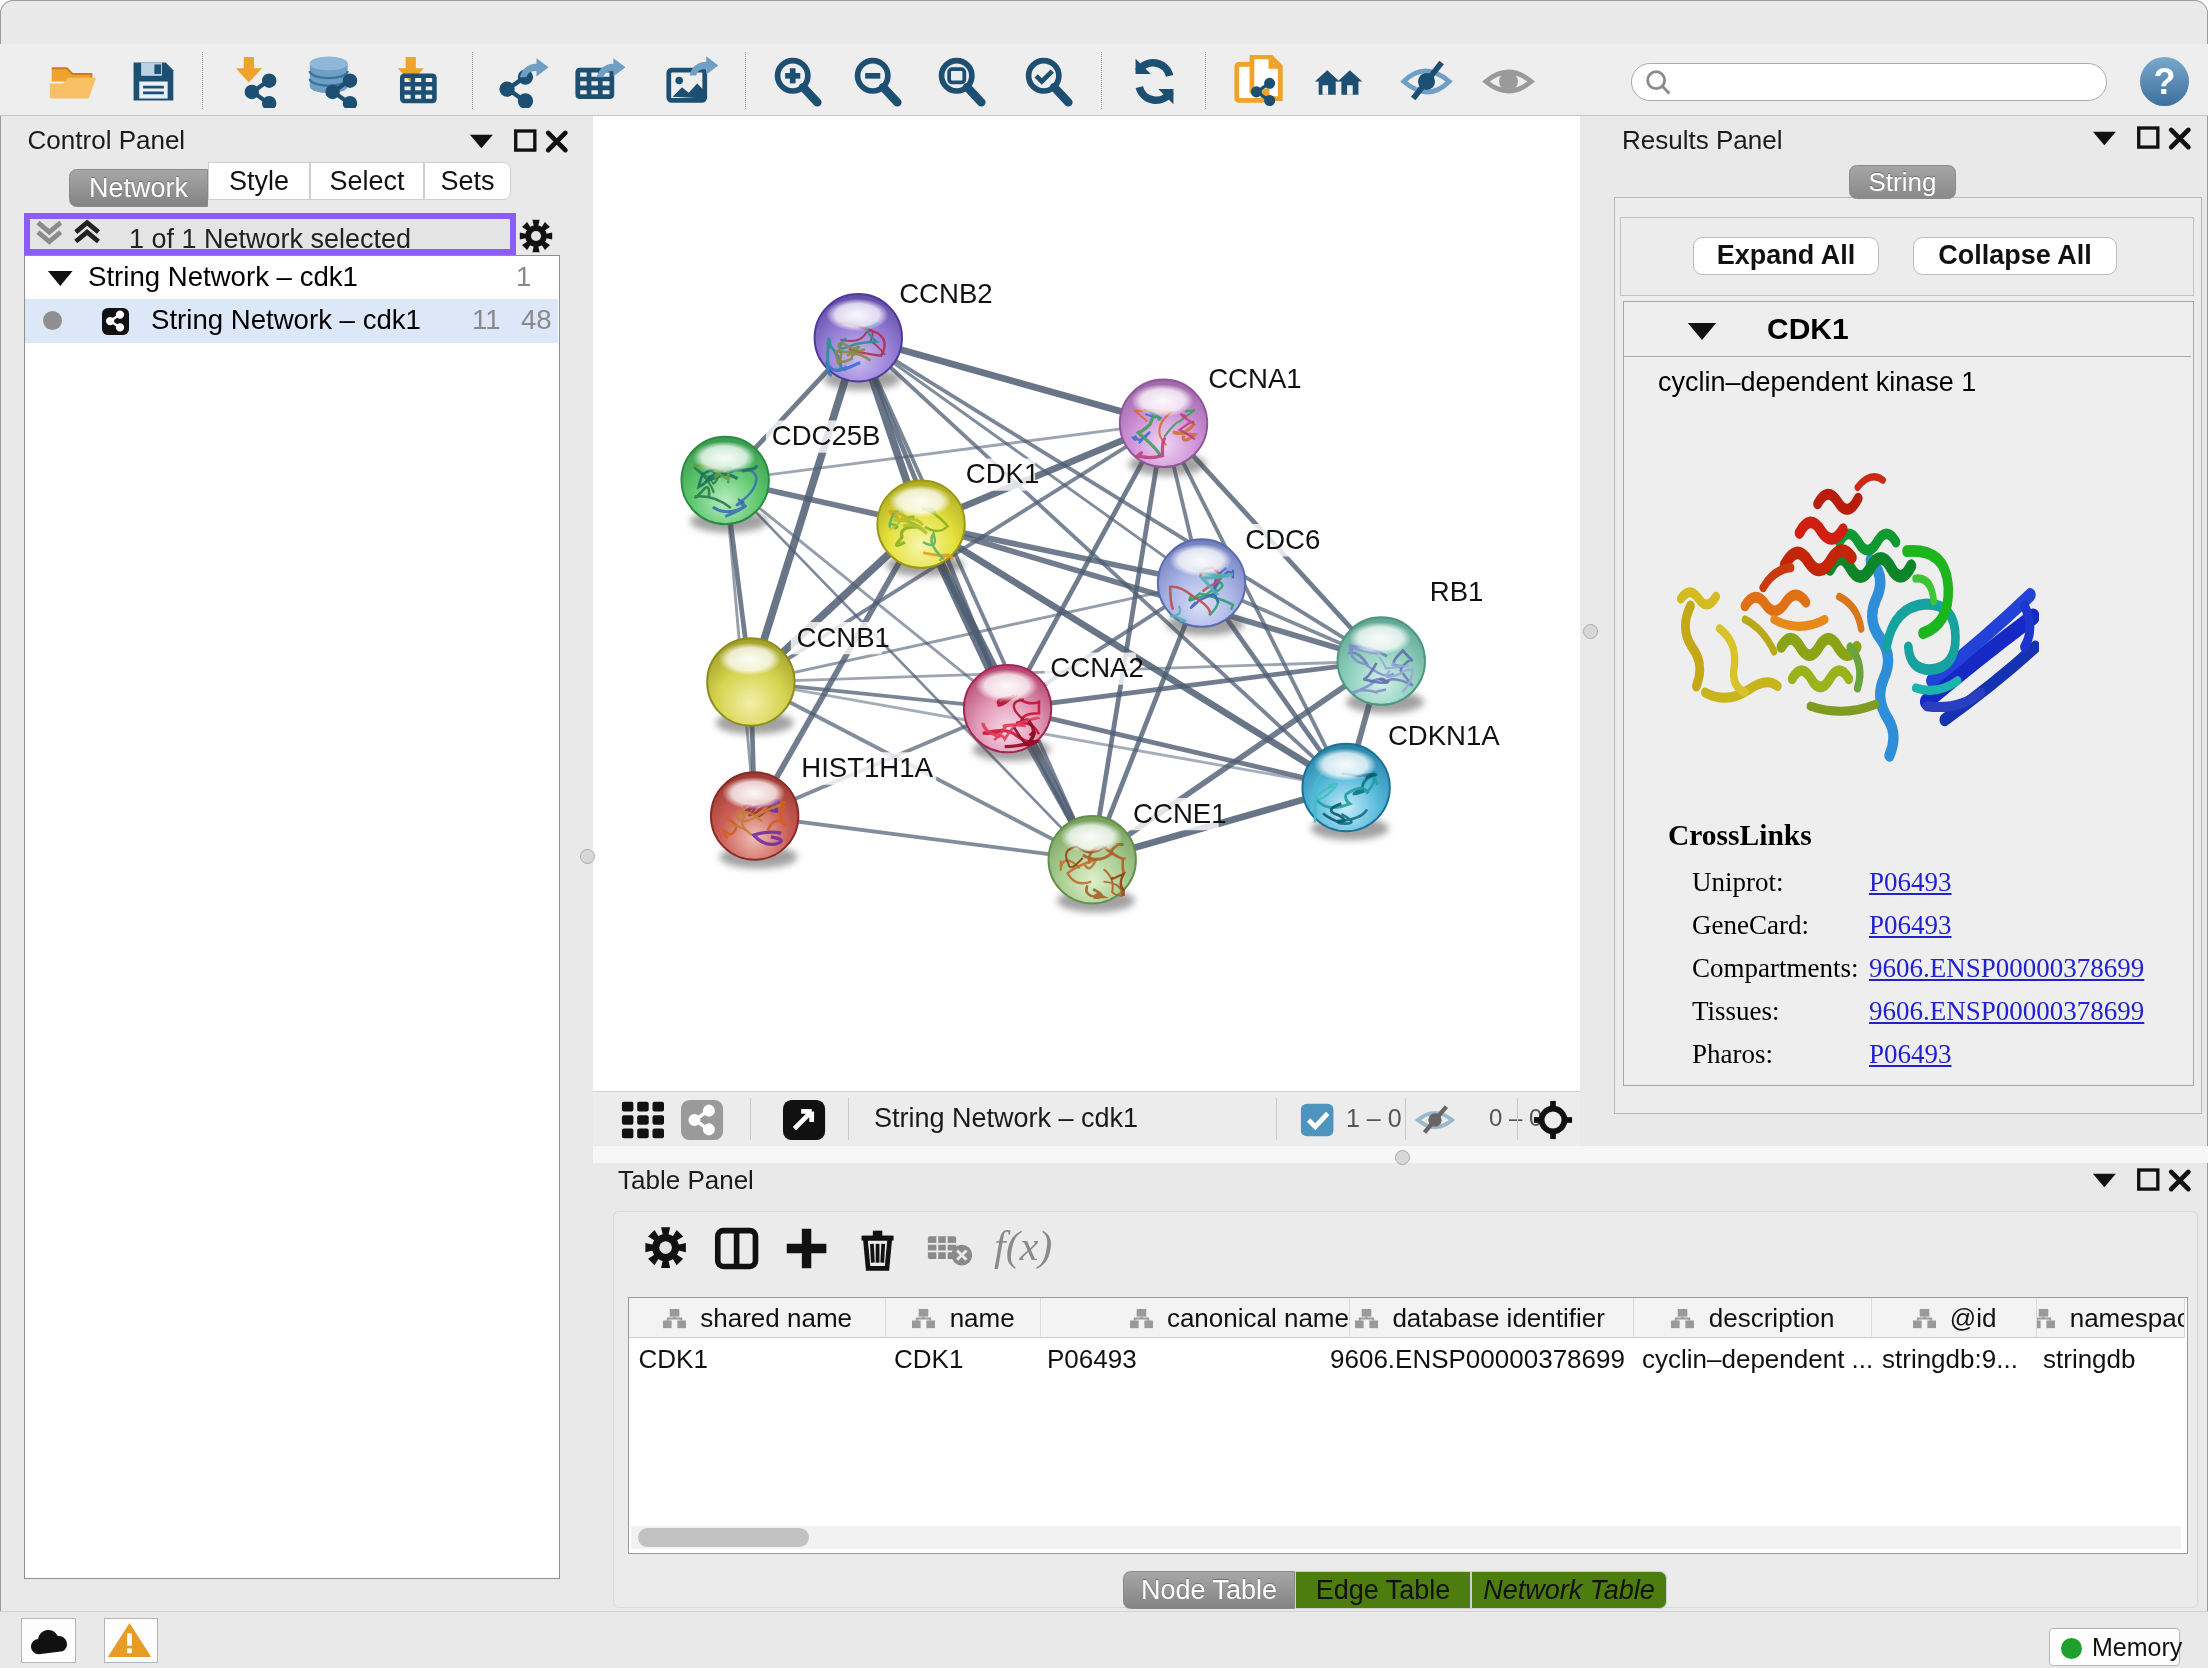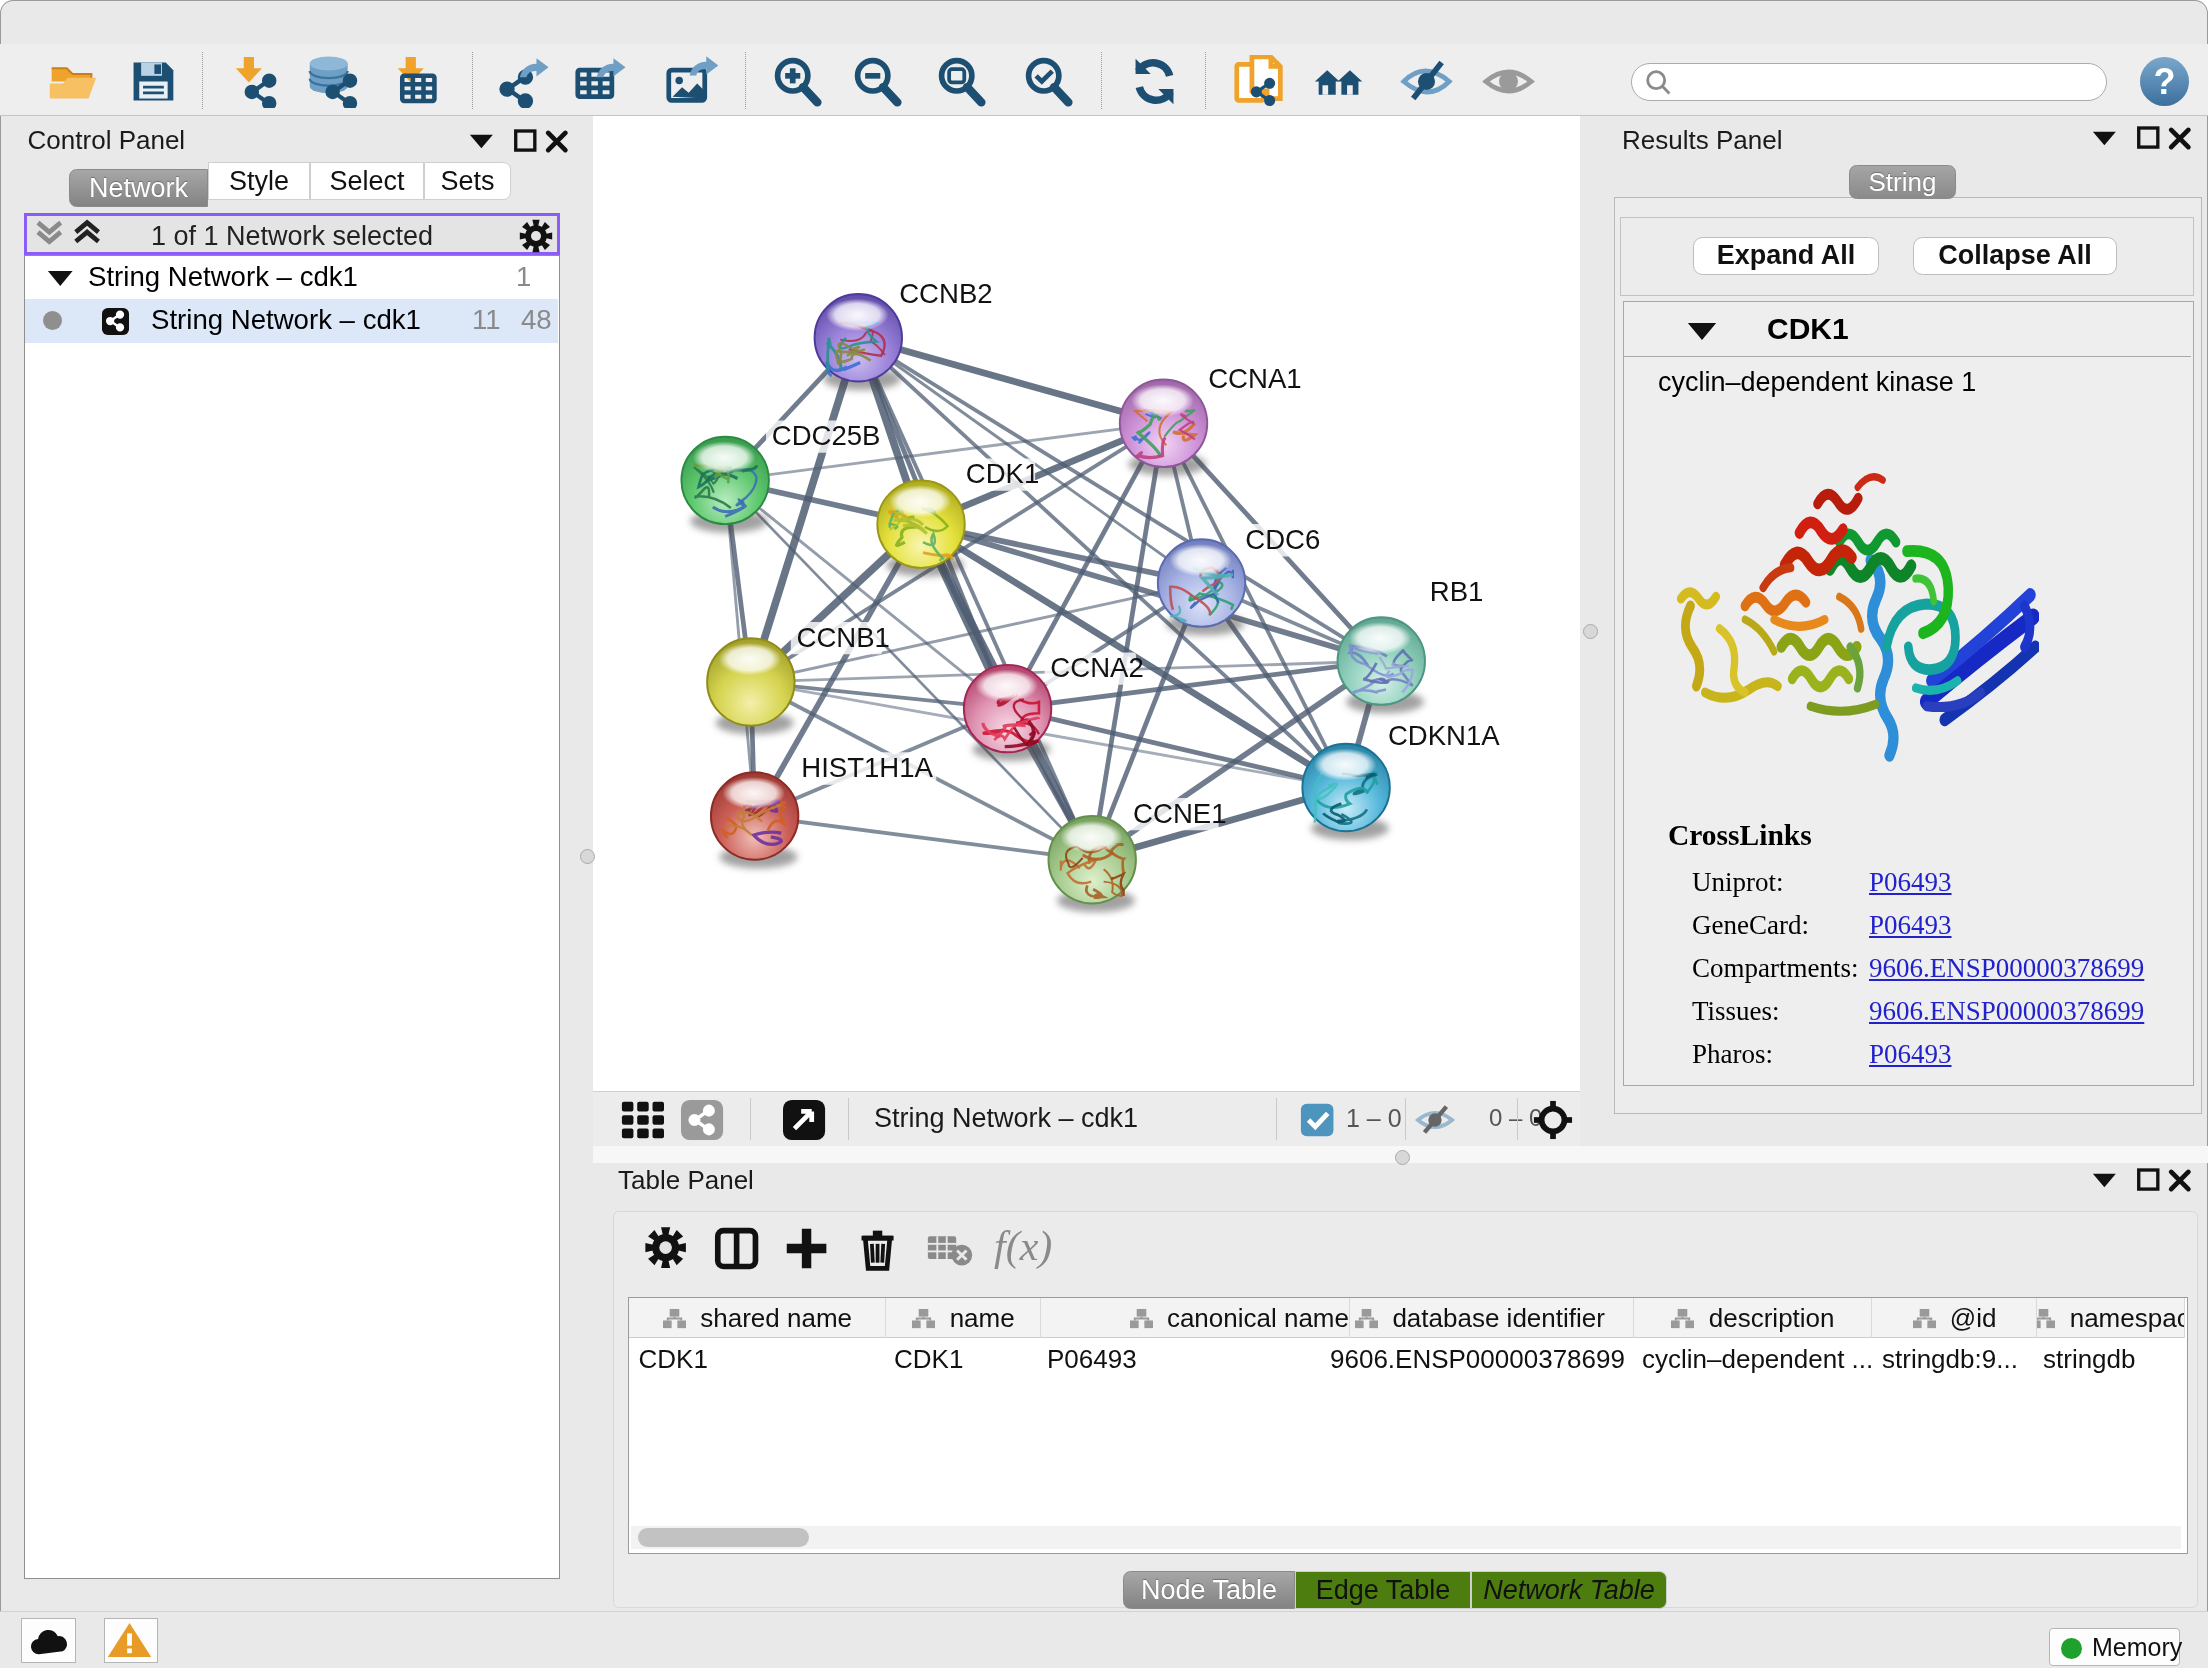--- a/index.html
+++ b/index.html
@@ -30,22 +30,22 @@
 .ptitle { font-size:26px; color:#1a1a1a; }
 .phicons { position:absolute; }
 
 
 #cp-title { left:27.6px; top:125px; }
 .tab { position:absolute; top:162px; height:38px; font-size:27px; text-align:center;
   background:#ffffff; border:1px solid #cfcfcf; color:#111;
   line-height:36px; }
 .tabsel { background:linear-gradient(#a7a7a7,#838383); color:#ffffff;
   border:1px solid #8a8a8a; text-shadow:0 -1px 1px rgba(0,0,0,0.3); }
-#cp-selbar { left:24px; top:213px; width:536px; height:42px; background:#e4e4e4;
-  border:3px solid #8b5cf6; font-size:27px; color:#222; text-align:center;
+#cp-selbar { left:24px; top:213px; width:492px; height:42px; background:#e4e4e4;
+  border:6px solid #8b5cf6; font-size:27px; color:#222; text-align:center;
   line-height:40px; }
 #cp-list { left:24px; top:255px; width:536px; height:1324px; background:#ffffff;
   border:1.9px solid #8f8f8f; }
 #cp-row2 { position:absolute; left:0; top:43px; width:533px; height:44px; background:#dce7f8; }
 
 
 #canvas { left:593px; top:116px; width:987px; height:975px; background:#ffffff; }
 #nettb { left:593px; top:1091px; width:987px; height:55px; background:#ececec;
   border-top:1.9px solid #d0d0d0; }
 #netgap { left:593px; top:1146px; width:1615px; height:17px; background:#f7f7f7; }

